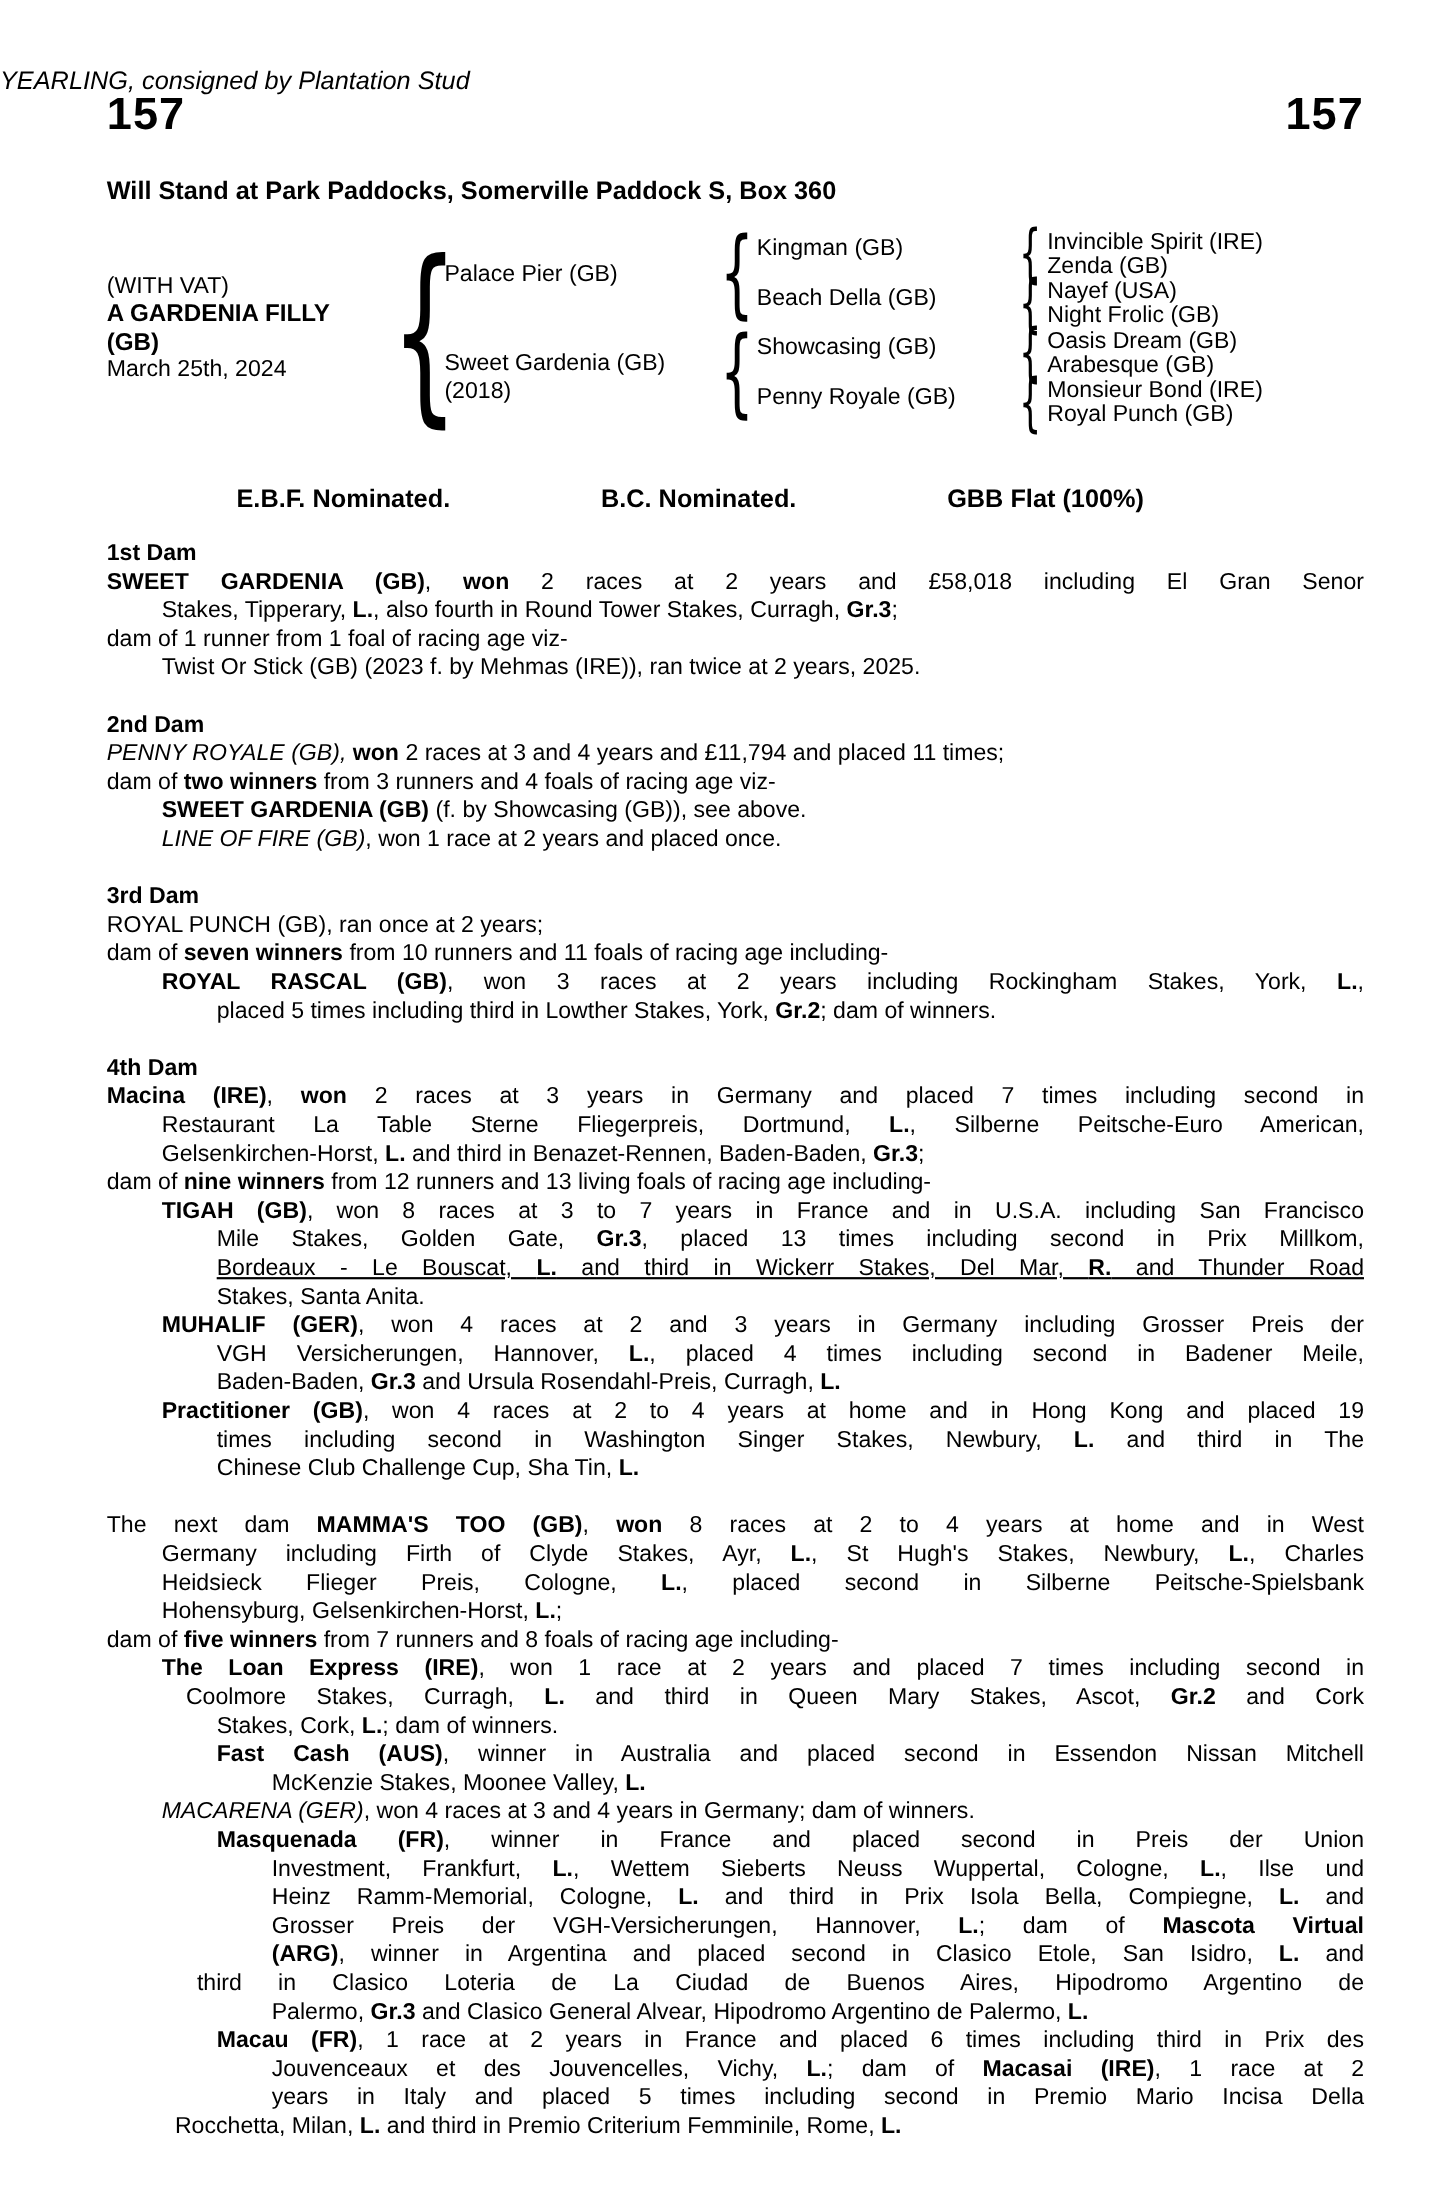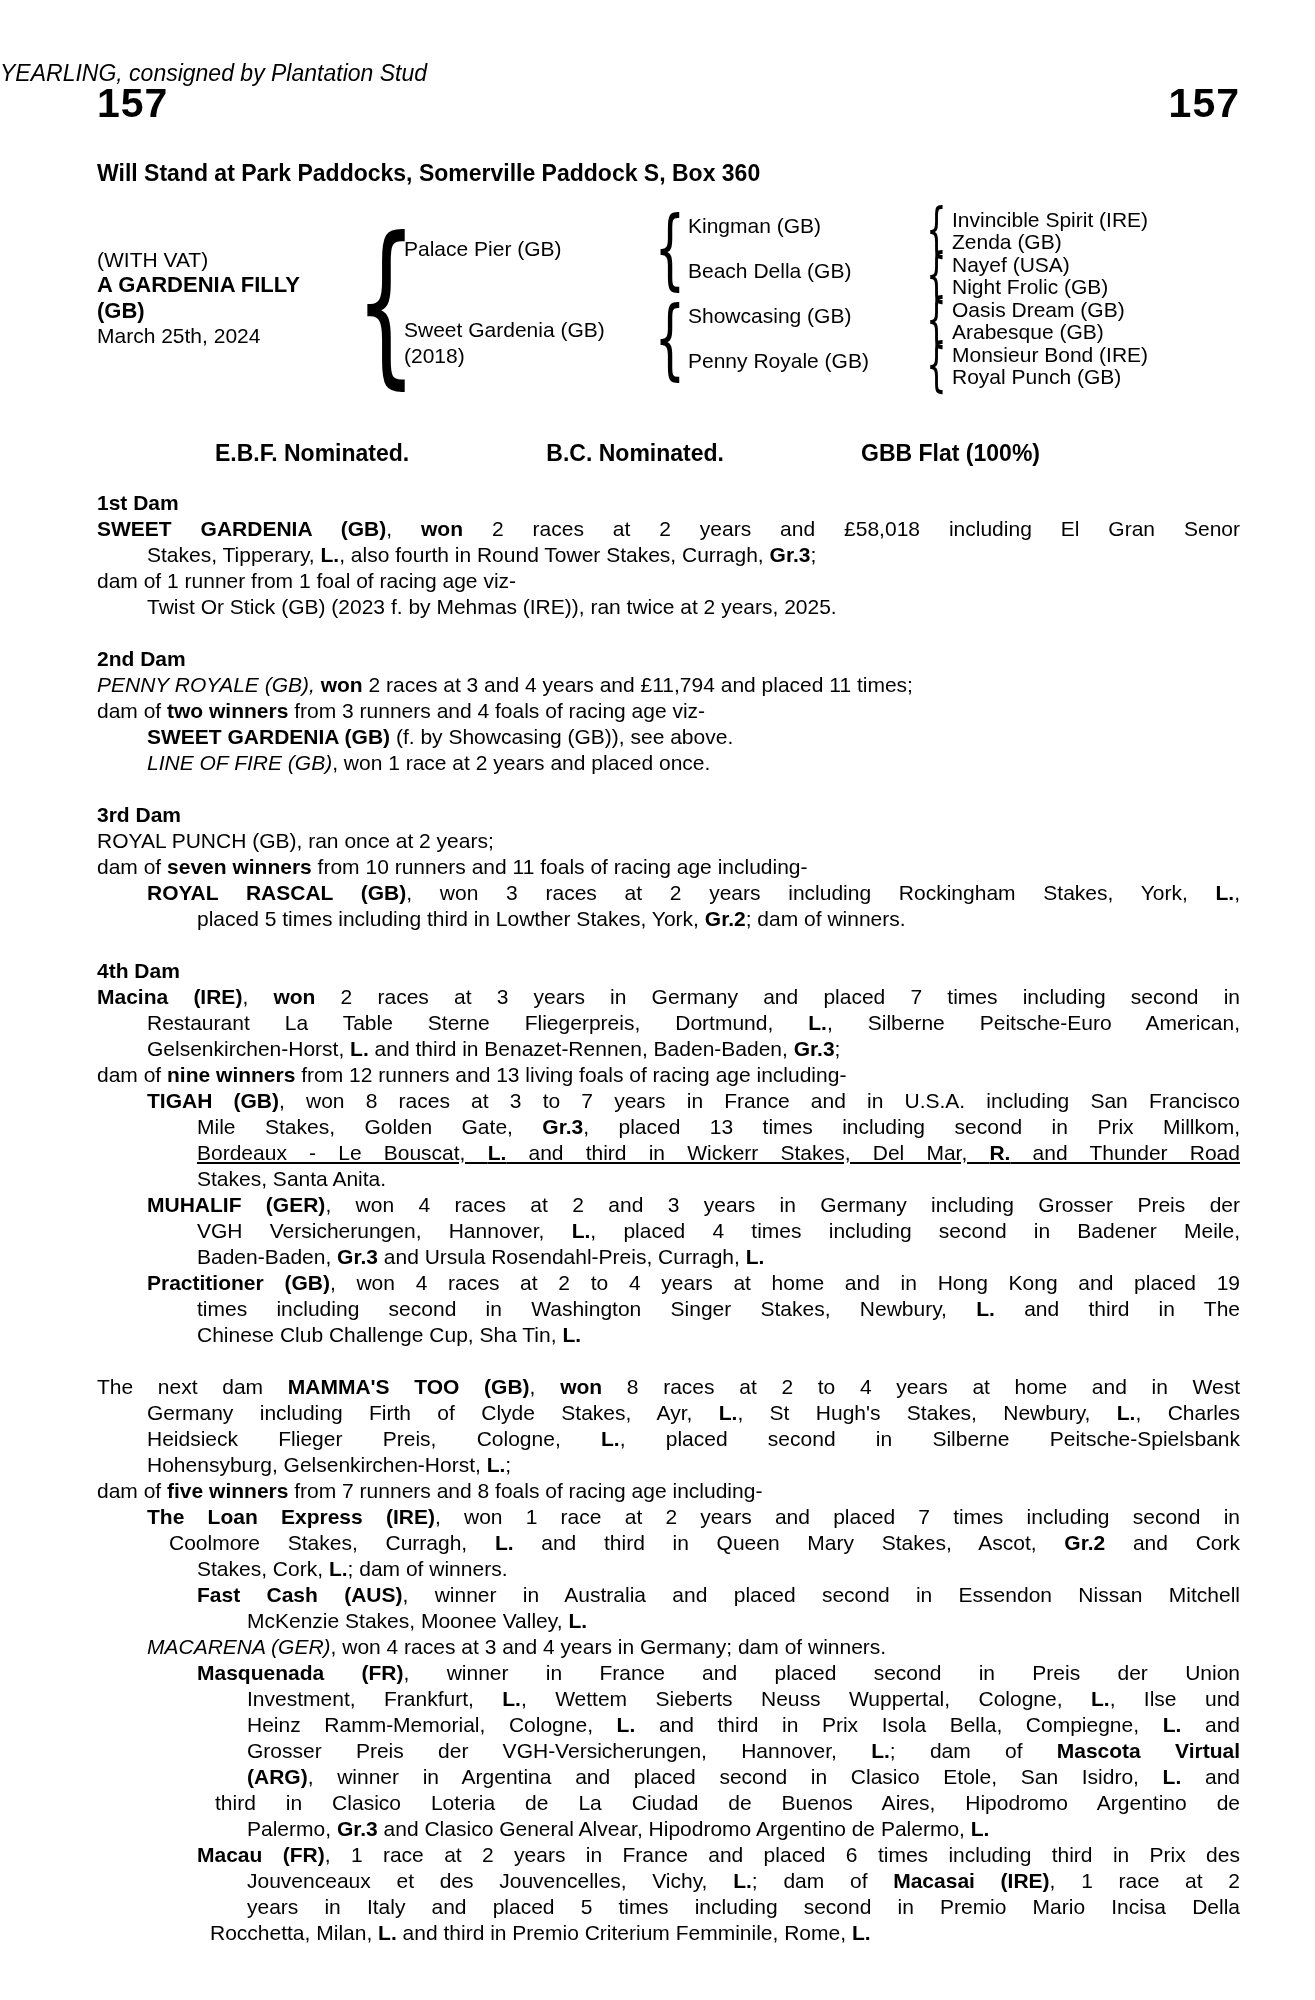--- a/index.html
+++ b/index.html
@@ -152,22 +152,22 @@
         <div class="line just" style="margin-left: 72px;"><span>Coolmore Stakes, Curragh, </span><span class="b">L.</span><span> and third in Queen Mary Stakes, Ascot, </span><span class="b">Gr.2</span><span> and Cork</span></div>
         <div class="line last" style="margin-left: 100px;"><span>Stakes, Cork, </span><span class="b">L.</span><span>; dam of winners.</span></div>
         <div class="line just" style="margin-left: 100px;"><span class="b">Fast Cash (AUS)</span><span>, winner in Australia and placed second in Essendon Nissan Mitchell</span></div>
         <div class="line last" style="margin-left: 150px;"><span>McKenzie Stakes, Moonee Valley, </span><span class="b">L.</span></div>
         <div class="line last" style="margin-left: 50px;"><span class="i">MACARENA (GER)</span><span>, won 4 races at 3 and 4 years in Germany; dam of winners.</span></div>
         <div class="line just" style="margin-left: 100px;"><span class="b">Masquenada (FR)</span><span>, winner in France and placed second in Preis der Union</span></div>
         <div class="line just" style="margin-left: 150px;"><span>Investment, Frankfurt, </span><span class="b">L.</span><span>, Wettem Sieberts Neuss Wuppertal, Cologne, </span><span class="b">L.</span><span>, Ilse und</span></div>
         <div class="line just" style="margin-left: 150px;"><span>Heinz Ramm-Memorial, Cologne, </span><span class="b">L.</span><span> and third in Prix Isola Bella, Compiegne, </span><span class="b">L.</span><span> and</span></div>
         <div class="line just" style="margin-left: 150px;"><span>Grosser Preis der VGH-Versicherungen, Hannover, </span><span class="b">L.</span><span>; dam of </span><span class="b">Mascota Virtual</span></div>
         <div class="line just" style="margin-left: 150px;"><span class="b">(ARG)</span><span>, winner in Argentina and placed second in Clasico Etole, San Isidro, </span><span class="b">L.</span><span> and</span></div>
-        <div class="line just" style="margin-left: 118px;"><span>third in Clasico Loteria de La Ciudad de Buenos Aires, Hipodromo Argentino de</span></div>
+        <div class="line just" style="margin-left: 82px;"><span>third in Clasico Loteria de La Ciudad de Buenos Aires, Hipodromo Argentino de</span></div>
         <div class="line last" style="margin-left: 150px;"><span>Palermo, </span><span class="b">Gr.3</span><span> and Clasico General Alvear, Hipodromo Argentino de Palermo, </span><span class="b">L.</span></div>
         <div class="line just" style="margin-left: 100px;"><span class="b">Macau (FR)</span><span>, 1 race at 2 years in France and placed 6 times including third in Prix des</span></div>
         <div class="line just" style="margin-left: 150px;"><span>Jouvenceaux et des Jouvencelles, Vichy, </span><span class="b">L.</span><span>; dam of </span><span class="b">Macasai (IRE)</span><span>, 1 race at 2</span></div>
         <div class="line just" style="margin-left: 150px;"><span>years in Italy and placed 5 times including second in Premio Mario Incisa Della</span></div>
-        <div class="line last" style="margin-left: 113px;"><span>Rocchetta, Milan, </span><span class="b">L.</span><span> and third in Premio Criterium Femminile, Rome, </span><span class="b">L.</span></div>
+        <div class="line last" style="margin-left: 62px;"><span>Rocchetta, Milan, </span><span class="b">L.</span><span> and third in Premio Criterium Femminile, Rome, </span><span class="b">L.</span></div>
       </div>
     </div>
 
 </div>
 
 </body></html>

